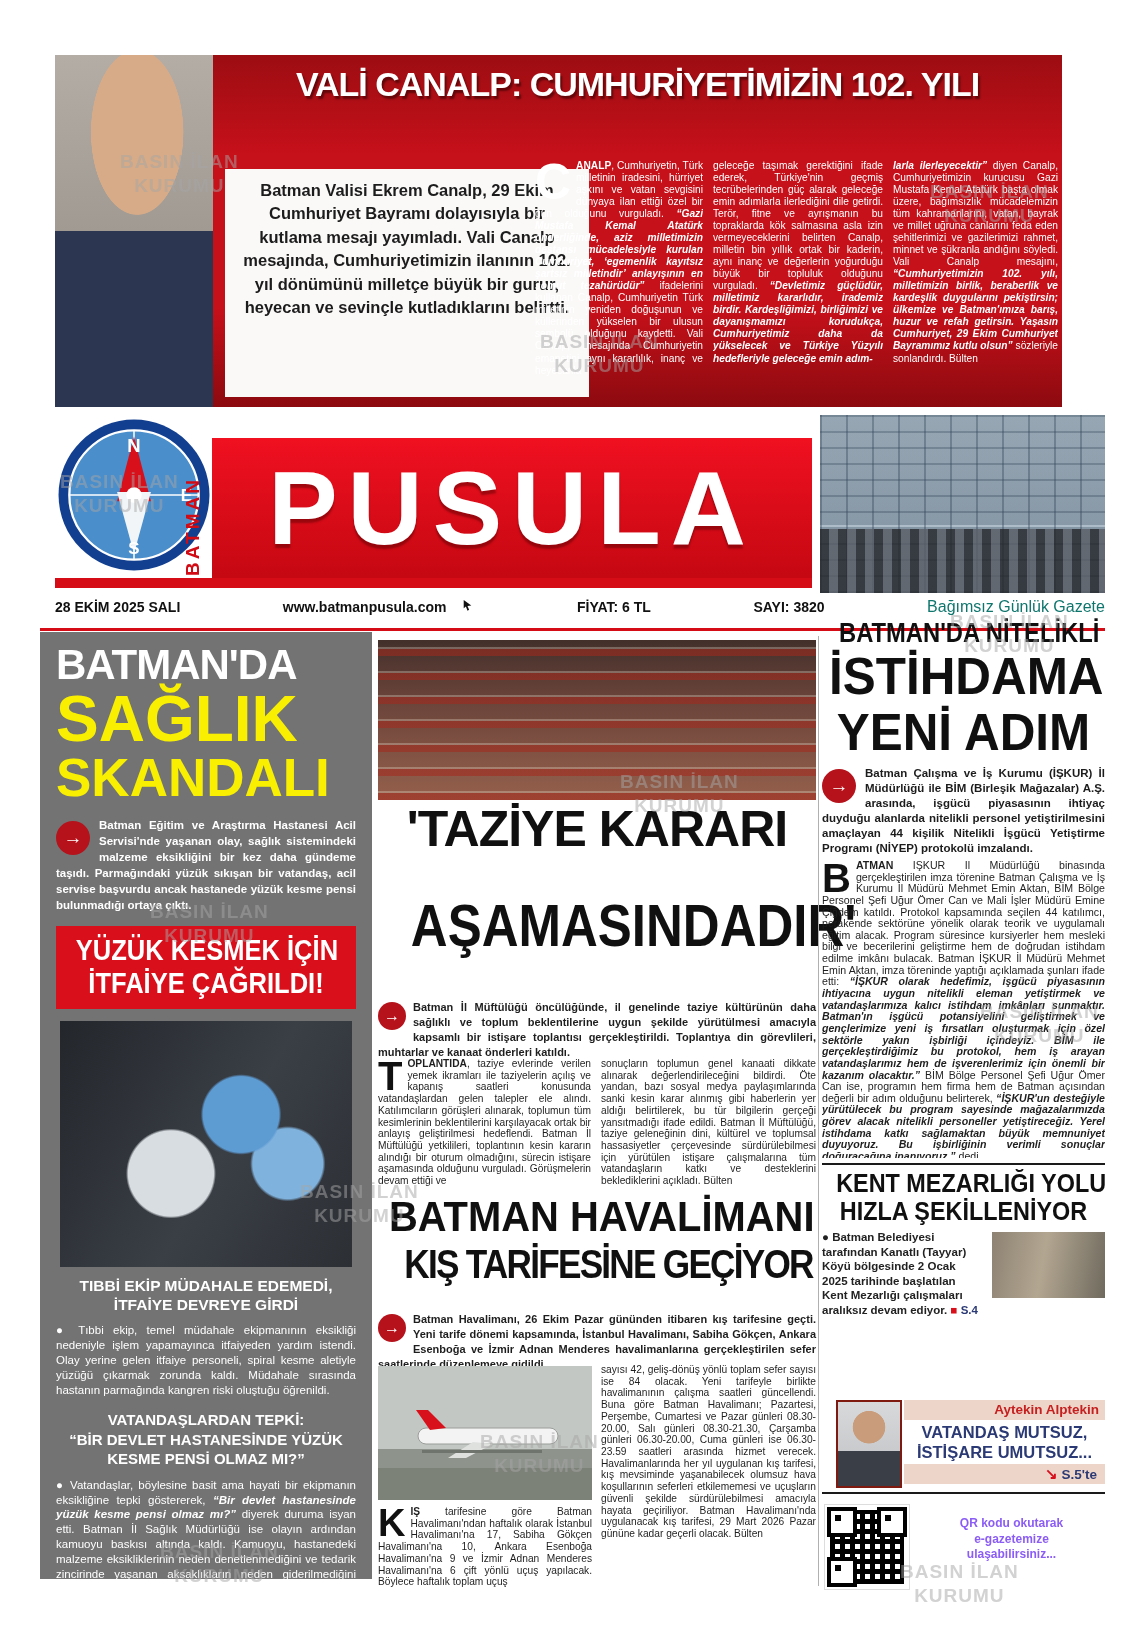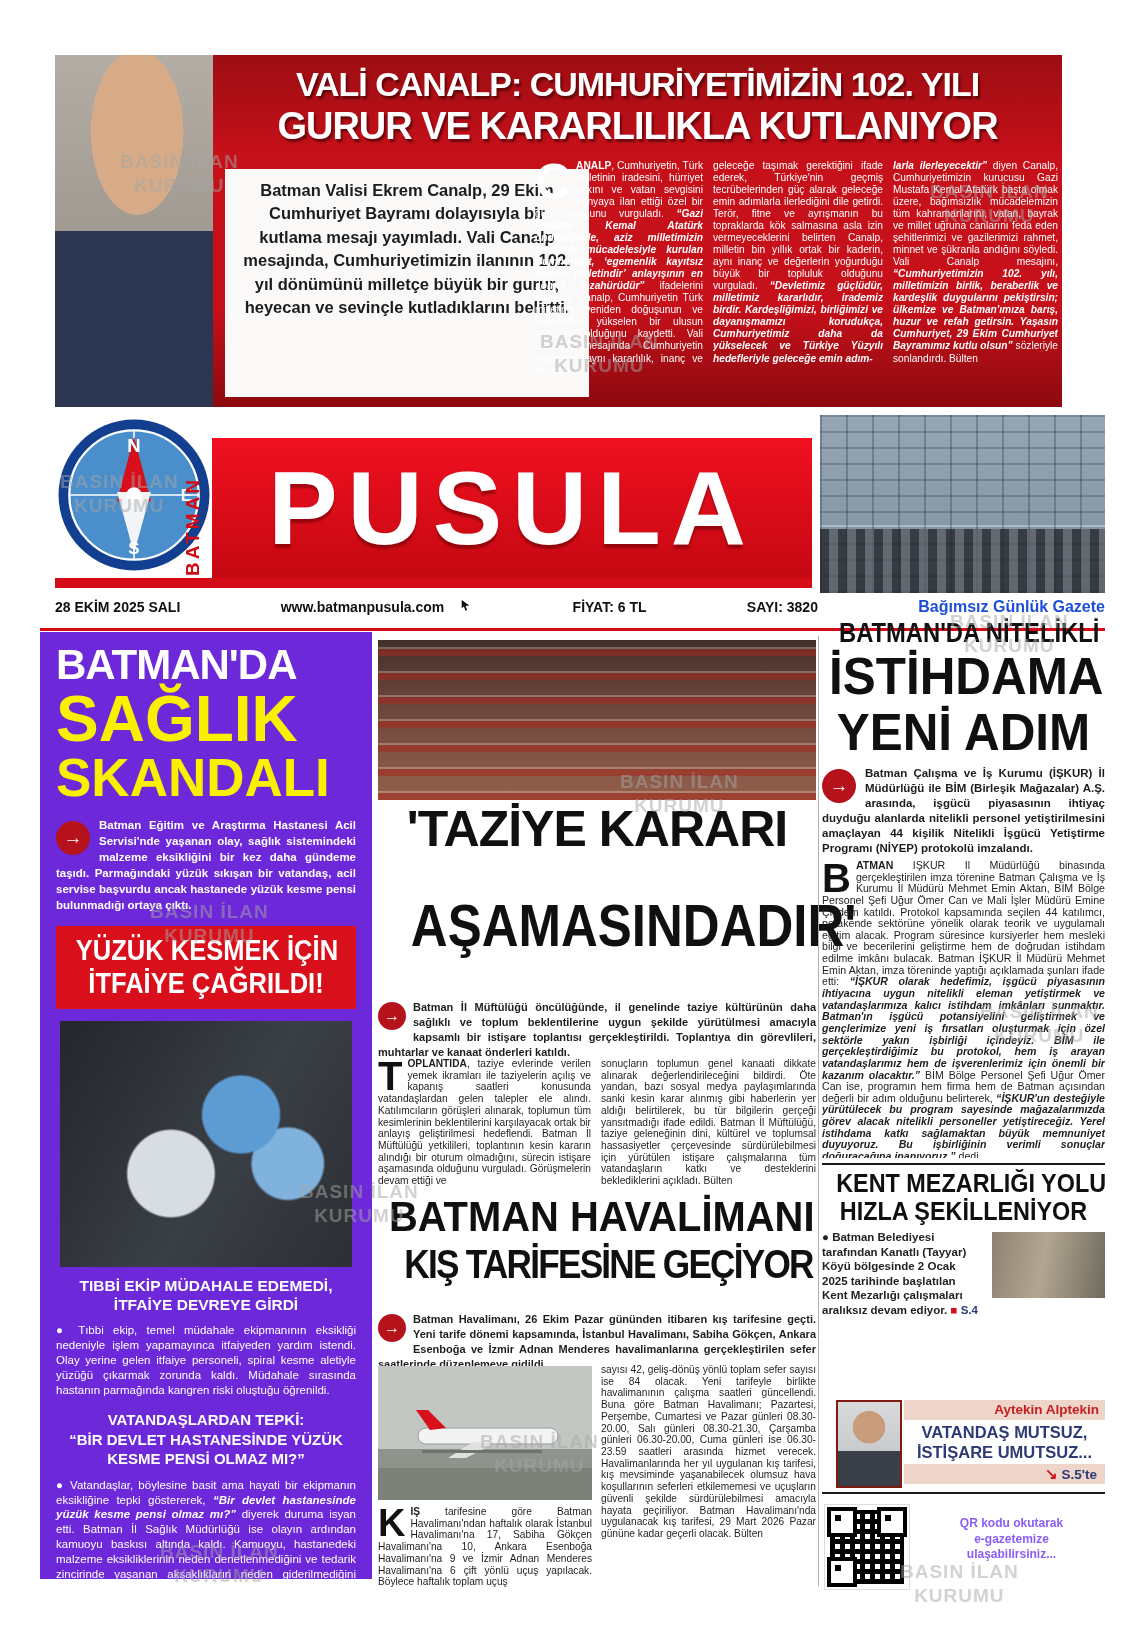--- a/index.html
+++ b/index.html
@@ -40,31 +40,31 @@
   .pusula-band{left:212px;top:438px;width:600px;height:140px;display:flex;align-items:center;justify-content:center;
      background:linear-gradient(180deg,#f01020,#c50812);}
   .pusula-text{font-size:104px;font-weight:bold;color:#fff;letter-spacing:10px;line-height:1;
      text-shadow:0 4px 2px rgba(80,0,0,.45);}
   .brand-vert{left:182px;top:446px;height:130px;color:#d20a14;font-weight:bold;font-size:19px;letter-spacing:3px;
      writing-mode:vertical-rl;transform:rotate(180deg);}
   .mh-rule{left:55px;top:578px;width:757px;height:10px;background:#d50b16;}
   .mh-rule2{left:40px;top:628px;width:1065px;height:3px;background:#d50b16;}
   .info-row{left:55px;top:594px;width:1050px;height:26px;display:flex;align-items:center;
      justify-content:space-between;font-weight:bold;font-size:14px;color:#111;}
-  .tagline{color:#1d4ed8;font-size:16px;font-weight:bold;}
+  .tagline{color:#0f766e;font-size:16px;font-weight:normal;}
   .iskur-photo{left:820px;top:415px;width:285px;height:178px;
      background:
        linear-gradient(0deg,rgba(0,0,0,0) 38%,rgba(50,70,90,.30) 38%),
        repeating-linear-gradient(90deg,rgba(40,60,80,.35) 0 2px,rgba(0,0,0,0) 2px 26px),
        repeating-linear-gradient(0deg,rgba(40,60,80,.30) 0 2px,rgba(0,0,0,0) 2px 16px),
        linear-gradient(#c3d0da,#9fb0bd);}
   .iskur-crowd{position:absolute;left:0;bottom:0;width:100%;height:36%;
        background:repeating-linear-gradient(90deg,#23262b 0 9px,#565b63 9px 18px);opacity:.85;}
   
-  .teal-col{left:40px;top:632px;width:332px;height:947px;background:#6d28d9;padding:10px 16px 12px;overflow:hidden;color:#fff;}
+  .teal-col{left:40px;top:632px;width:332px;height:947px;background:#737373;padding:10px 16px 12px;overflow:hidden;color:#fff;}
   .teal-col .kicker{font-size:42px;font-weight:bold;letter-spacing:-1px;line-height:1.08;}
   .teal-col .hy1{font-size:64px;font-weight:bold;color:#f8f000;line-height:1.0;letter-spacing:0;}
   .teal-col .hy2{font-size:53px;font-weight:bold;color:#f8f000;line-height:1.02;}
   .teal-lead{margin-top:13px;font-size:11.5px;font-weight:bold;line-height:1.38;}
   .alert-box{margin-top:12px;background:#d9101c;padding:8px 2px 9px;text-align:center;}
   .alert-box div{font-size:29px;font-weight:bold;color:#fff;line-height:1.14;white-space:nowrap;transform:scaleX(.88);transform-origin:50% 50%;}
   .ring-photo{margin:12px 4px 0;height:246px;
      background:
        radial-gradient(circle at 62% 38%,#5d9bd3 0 16%,rgba(0,0,0,0) 17%),
        radial-gradient(circle at 78% 58%,#7fb2dd 0 13%,rgba(0,0,0,0) 14%),
@@ -117,21 +117,20 @@
 </style>
 </head>
 <body>
 
 <div class="page">
 
   <div class="abs top-box">
     <div class="abs vali-photo"></div>
     <div class="abs top-hl">
       <div class="l1">VALİ CANALP: CUMHURİYETİMİZİN 102. YILI</div>
-      <div class="l2">GURUR VE KARARLILIKLA KUTLANIYOR</div>
     </div>
     <div class="abs top-lead">Batman Valisi Ekrem Canalp, 29 Ekim Cumhuriyet Bayramı dolayısıyla bir kutlama mesajı yayımladı. Vali Canalp mesajında, Cumhuriyetimizin ilanının 102. yıl dönümünü milletçe büyük bir gurur, heyecan ve sevinçle kutladıklarını belirtti.</div>
     <div class="abs top-col jtext" style="left:480px;width:168px;">
       <span class="dropcap">C</span><span><span class="b">ANALP</span><span>, Cumhuriyetin, Türk milletinin iradesini, hürriyet aşkını ve vatan sevgisini dünyaya ilan ettiği özel bir gün olduğunu vurguladı. </span><span class="bi">“Gazi Mustafa Kemal Atatürk önderliğinde, aziz milletimizin destansı mücadelesiyle kurulan Cumhuriyet, ‘egemenlik kayıtsız şartsız milletindir’ anlayışının en somut tezahürüdür”</span><span> ifadelerini kullanan Canalp, Cumhuriyetin Türk milletinin yeniden doğuşunun ve küllerinden yükselen bir ulusun sembolü olduğunu kaydetti. Vali Canalp, mesajında Cumhuriyetin emanetini aynı kararlılık, inanç ve heyecanla</span></span>
     </div>
     <div class="abs top-col jtext" style="left:658px;width:170px;"><span>geleceğe taşımak gerektiğini ifade ederek, Türkiye'nin geçmiş tecrübelerinden güç alarak geleceğe emin adımlarla ilerlediğini dile getirdi. Terör, fitne ve ayrışmanın bu topraklarda kök salmasına asla izin vermeyeceklerini belirten Canalp, milletin bin yıllık ortak bir kaderin, aynı inanç ve değerlerin yoğurduğu büyük bir topluluk olduğunu vurguladı. </span><span class="bi">“Devletimiz güçlüdür, milletimiz kararlıdır, irademiz birdir. Kardeşliğimizi, birliğimizi ve dayanışmamızı korudukça, Cumhuriyetimiz daha da yükselecek ve Türkiye Yüzyılı hedefleriyle geleceğe emin adım-</span></div>
     <div class="abs top-col jtext" style="left:838px;width:165px;"><span class="bi">larla ilerleyecektir”</span><span> diyen Canalp, Cumhuriyetimizin kurucusu Gazi Mustafa Kemal Atatürk başta olmak üzere, bağımsızlık mücadelemizin tüm kahramanlarını, vatan, bayrak ve millet uğruna canlarını feda eden şehitlerimizi ve gazilerimizi rahmet, minnet ve şükranla andığını söyledi. Vali Canalp mesajını, </span><span class="bi">“Cumhuriyetimizin 102. yılı, milletimizin birlik, beraberlik ve kardeşlik duygularını pekiştirsin; ülkemize ve Batman'ımıza barış, huzur ve refah getirsin. Yaşasın Cumhuriyet, 29 Ekim Cumhuriyet Bayramımız kutlu olsun”</span><span> sözleriyle sonlandırdı. Bülten</span></div>
   </div>
 
   <div class="abs" style="left:57px;top:418px;width:154px;height:154px;">

